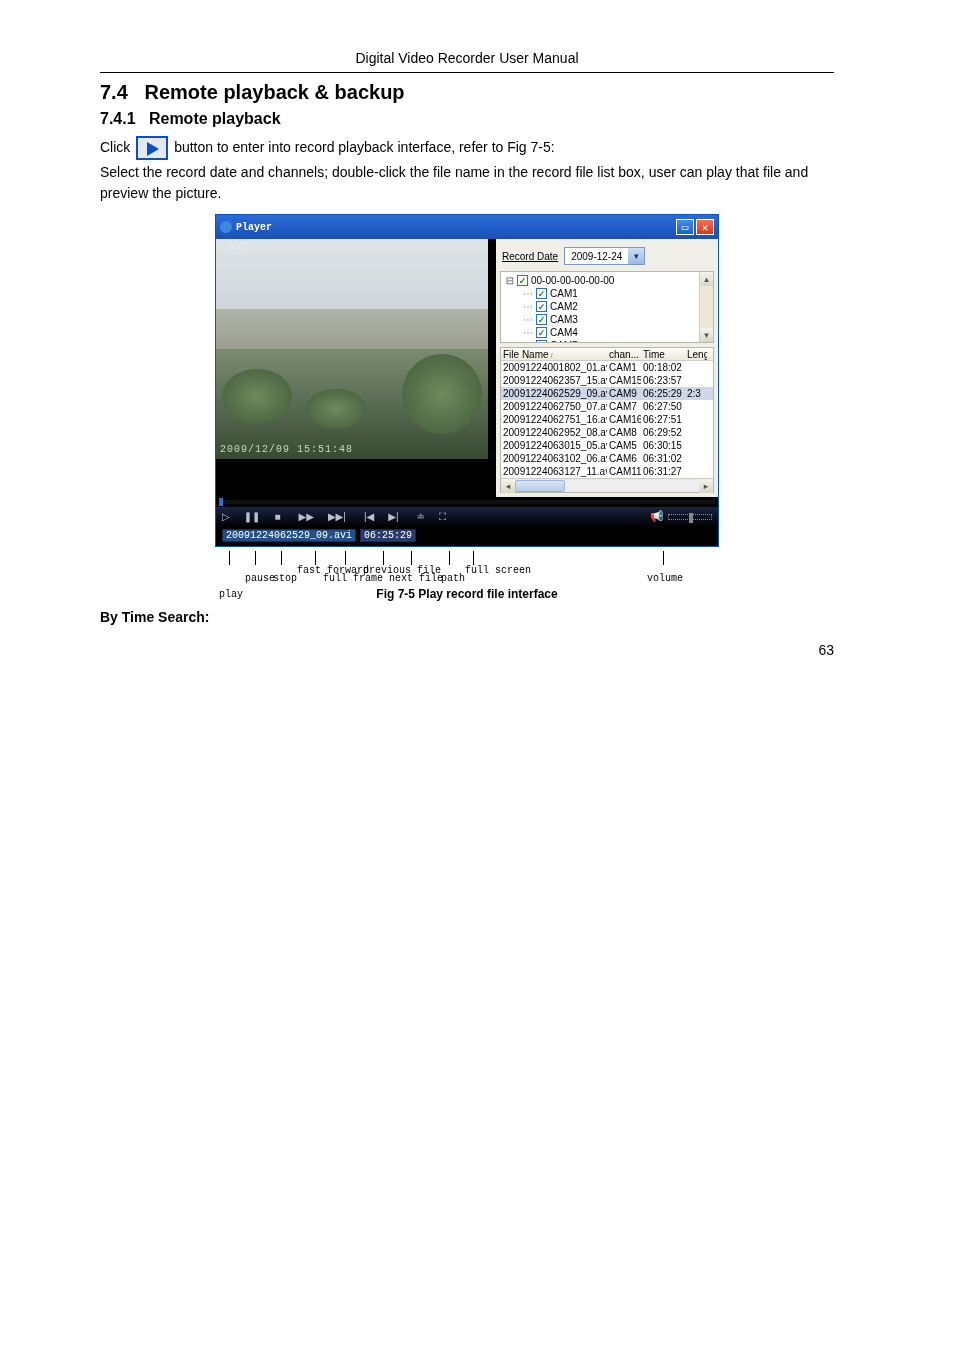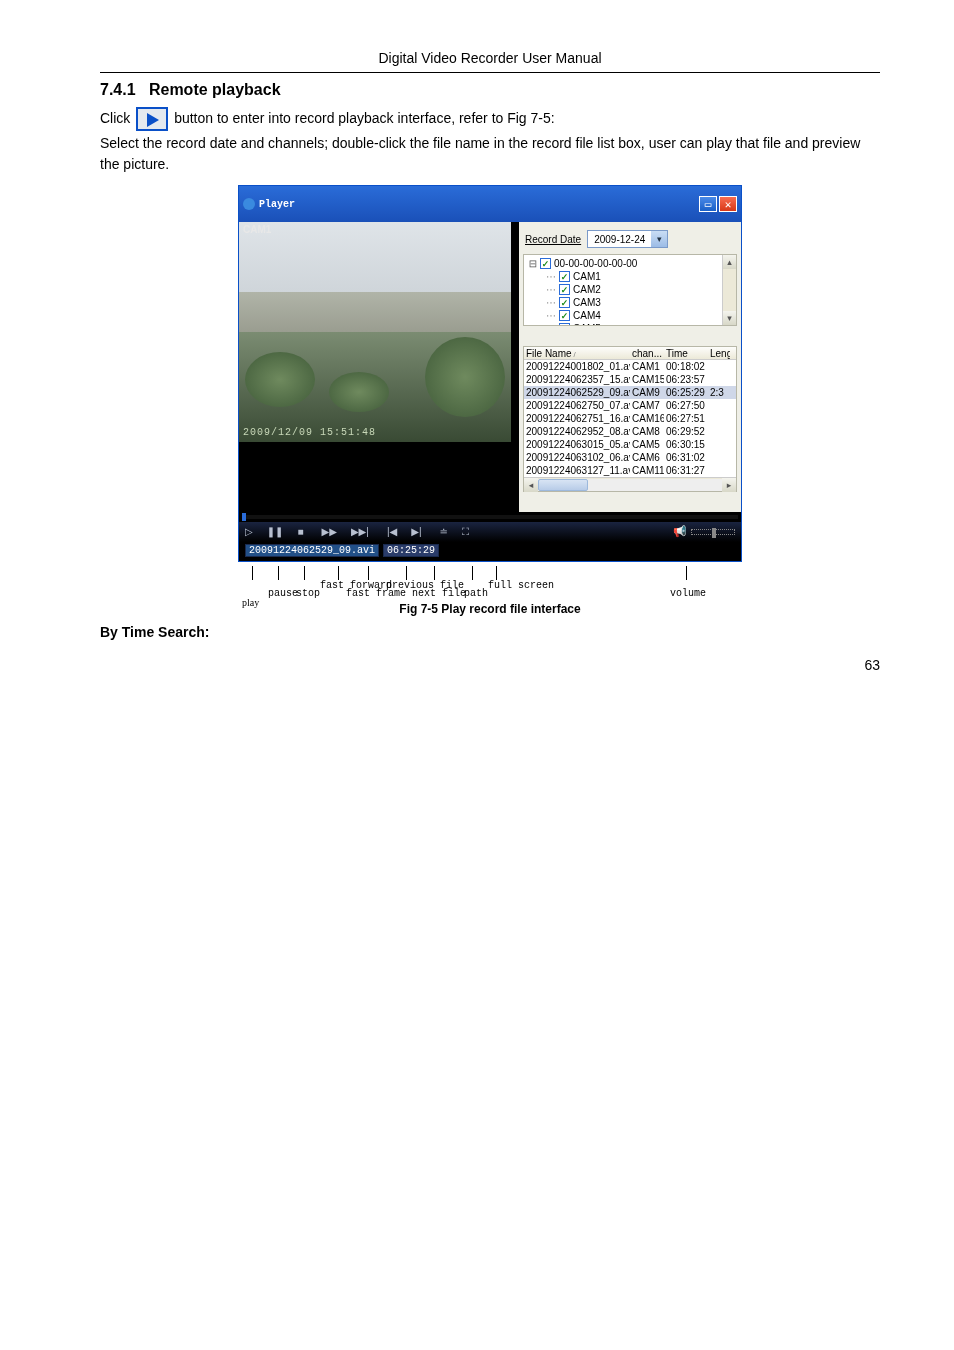--- a/index.html
+++ b/index.html
@@ -1,17 +1,17 @@
 <!DOCTYPE html>
 <html><head>
 <meta charset="utf-8">
 <style>
   * { box-sizing: border-box; margin: 0; padding: 0; }
   body { font-family: Arial, Helvetica, sans-serif; background: #fff; width: 954px; }
-  .page { padding: 50px 74px 50px 100px; }
+  .page { padding: 50px 120px 50px 100px; }
   .header-title { text-align: center; font-size: 14px; margin-bottom: 6px; }
   .hr { border: 0; border-top: 1px solid #000; margin-bottom: 8px; }
 
   .h2 { font-size: 20px; font-weight: bold; margin-bottom: 6px; }
   .h3 { font-size: 16px; font-weight: bold; margin-bottom: 8px; }
 
   .body-text { font-size: 14px; line-height: 1.5; }
   .para { display: block; margin-bottom: 2px; }
 
   .inline-btn {
@@ -34,21 +34,21 @@
   
   .player-window {
     width: 504px;
     margin: 10px auto 4px auto;
     font-size: 10px;
     border: 1px solid #0a50c8;
     background: #fff;
   }
   .titlebar {
     display: flex; align-items: center;
-    height: 36px;
+    height: 24px;
     background: linear-gradient(#2a6cd8, #1a50b8);
     color: #fff;
     padding: 0 4px;
     font-family: "Courier New", monospace;
     font-weight: bold;
   }
   .titlebar .title-icon { width: 12px; height: 12px; background: #3a8adf; margin-right: 4px; border-radius: 6px; }
   .titlebar .spacer { flex: 1; }
   .titlebar .win-btn { width: 18px; height: 16px; margin-left: 2px; display: flex; align-items: center; justify-content: center; font-size: 11px; font-weight: bold; }
   .titlebar .win-btn.min,
@@ -75,21 +75,21 @@
   .tree-box { height: 72px; border: 1px solid #b7b7a7; background: #fff; margin: 0 2px 4px 2px; overflow: hidden; position: relative; }
   .tree-scroll { position: absolute; right: 0; top: 0; bottom: 0; width: 14px; background: #ece9d8; border-left: 1px solid #ccc; display:flex; flex-direction: column; justify-content: space-between; }
   .tree-scroll .tri-up, .tree-scroll .tri-down { height: 14px; display:flex; align-items:center; justify-content:center; font-size: 9px; color:#555; background: linear-gradient(#f4f4ee,#d8d8c8); }
   .tree-inner { padding: 2px 4px; }
   .tree-row { display: flex; align-items: center; height: 13px; font-size: 10px; }
   .tree-row .box { width:10px; text-align:center; color:#555; margin-right:2px; font-size:10px; }
   .tree-row .check { width:11px; height:11px; border:1px solid #2a6cd8; background:#fff; margin-right:3px; display:inline-flex;align-items:center;justify-content:center; color:#1a8a1a; font-size:9px; font-weight:bold; }
   .tree-row.indent1 { padding-left: 18px; }
   .dots { color:#888; margin-right:3px; }
 
-  .file-list { border: 1px solid #b7b7a7; background: #fff; margin: 16px 2px; font-family: Tahoma, sans-serif; font-size: 10px; position: relative; }
+  .file-list { border: 1px solid #b7b7a7; background: #fff; margin: 0 2px; font-family: Tahoma, sans-serif; font-size: 10px; position: relative; }
   .fl-head, .fl-row { display: flex; align-items: center; height: 13px; }
   .fl-head { background: linear-gradient(#fdfdfb,#ece9d8); border-bottom: 1px solid #ccc; }
   .fl-head .col, .fl-row .col { padding: 0 2px; overflow: hidden; white-space: nowrap; }
   .col.fn { width: 106px; }
   .col.ch { width: 34px; }
   .col.tm { width: 44px; }
   .col.ln { width: 22px; }
   .fl-row.sel { background: #cfd7e8; }
   .fl-hscroll { height: 14px; background: #ece9d8; border-top: 1px solid #ccc; display:flex; align-items:center; }
   .fl-hscroll .arrow-l, .fl-hscroll .arrow-r { width: 14px; height: 14px; background: linear-gradient(#f4f4ee,#d8d8c8); display:flex; align-items:center; justify-content:center; font-size:9px; color:#555; }
@@ -120,20 +120,25 @@
   .fig-caption { text-align: center; font-weight: bold; font-size: 12px; margin-top: 2px; }
   .page-no { text-align: right; font-size: 14px; margin-top: 14px; }
 </style>
 </head>
 <body>
 
 <div class="page">
   <div class="header-title">Digital Video Recorder User Manual</div>
   <hr class="hr">
 
+  <div class="h2">
+    <span>7.4</span>
+    &nbsp;
+    <span>Remote playback &amp; backup</span>
+  </div>
   <div class="h3">
     <span>7.4.1</span>
     &nbsp;
     <span>Remote playback</span>
   </div>
 
   <div class="body-text">
     <span class="para">
       <span>Click</span>
       <span class="inline-btn"><span class="tri"></span></span>
@@ -321,25 +326,25 @@
     <div class="aline" style="left:14px;"></div>
     <div class="aline" style="left:40px;"></div>
     <div class="aline" style="left:66px;"></div>
     <div class="aline" style="left:100px;"></div>
     <div class="aline" style="left:130px;"></div>
     <div class="aline" style="left:168px;"></div>
     <div class="aline" style="left:196px;"></div>
     <div class="aline" style="left:234px;"></div>
     <div class="aline" style="left:258px;"></div>
     <div class="aline" style="left:448px;"></div>
-    <span class="alabel" style="left:4px;  top:31px;font-family:Liberation Serif, serif;">play</span>
+    <span class="alabel" style="left:4px;  top:38px;">play</span>
     <span class="alabel" style="left:30px; top:22px;">pause</span>
     <span class="alabel" style="left:58px; top:22px;">stop</span>
     <span class="alabel" style="left:82px; top:14px;">fast forward</span>
-    <span class="alabel" style="left:108px; top:22px;">fast frame</span>
+    <span class="alabel" style="left:108px; top:22px;">full frame</span>
     <span class="alabel" style="left:148px; top:14px;">previous file</span>
     <span class="alabel" style="left:174px; top:22px;">next file</span>
     <span class="alabel" style="left:226px; top:22px;">path</span>
     <span class="alabel" style="left:250px; top:14px;">full screen</span>
     <span class="alabel" style="left:432px; top:22px;">volume</span>
   </div>
 
   <div class="fig-caption">Fig 7-5 Play record file interface</div>
 
   <div class="body-text" style="margin-top:6px;">

